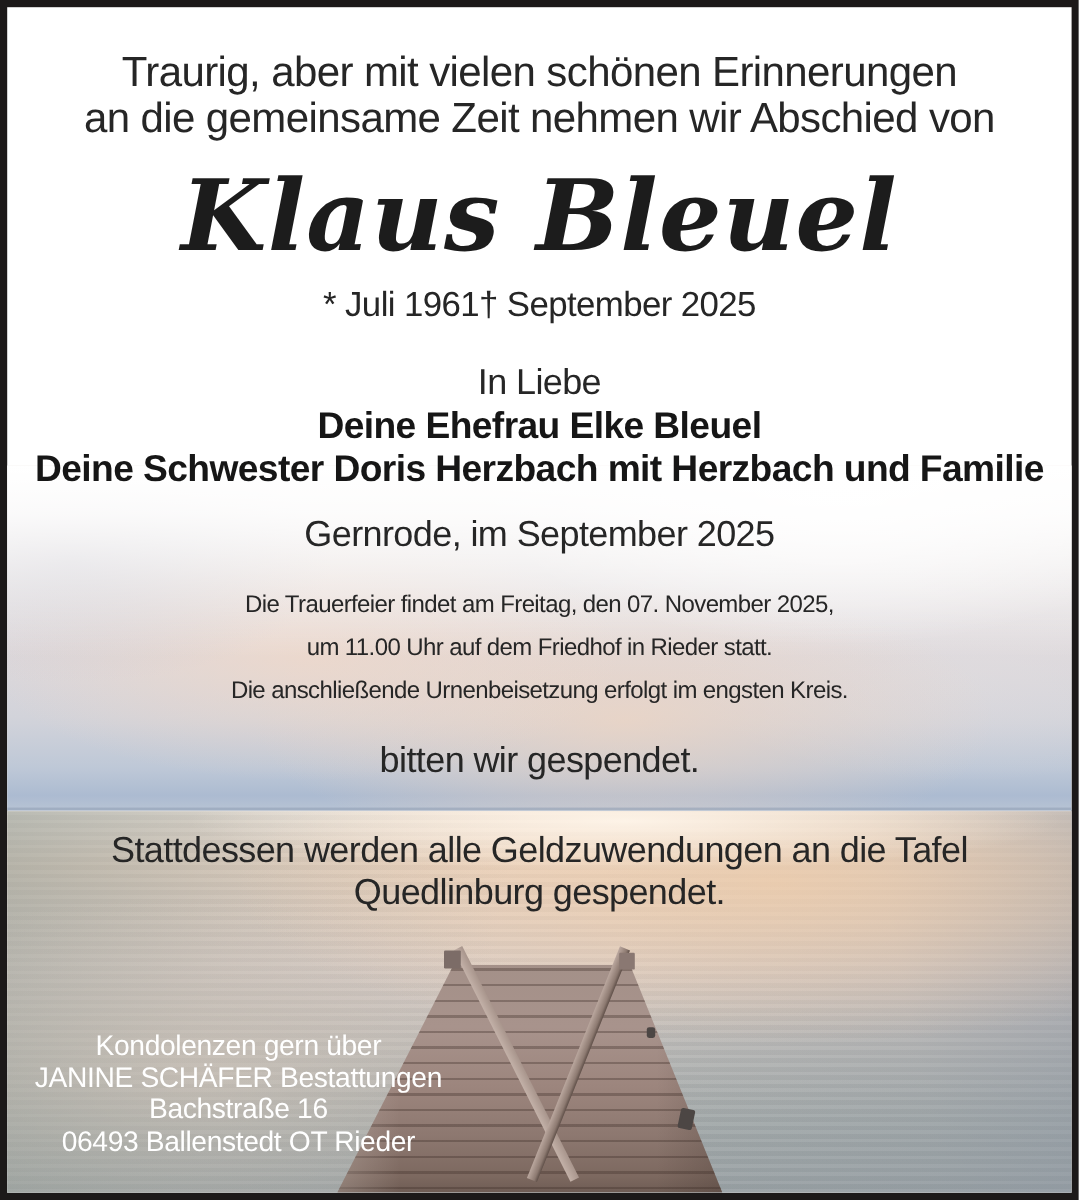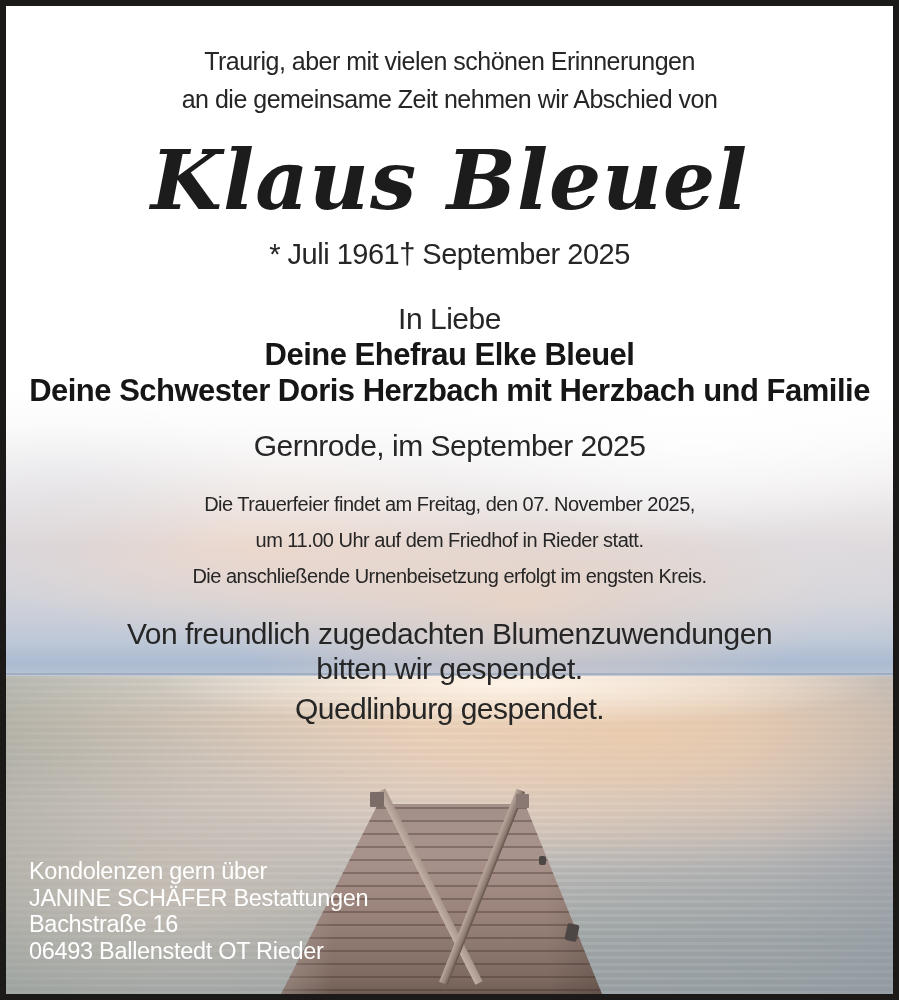--- a/index.html
+++ b/index.html
@@ -77,35 +77,35 @@
   .dock-cleat { position: absolute; background: #4c4644; border-radius: 2px; }
   .dock-cleat.small { left: 533px; top: 468px; width: 7px; height: 9px; }
   .dock-cleat.big   { left: 560px; top: 536px; width: 12px; height: 17px; transform: rotate(12deg); }
 
   
   .txt {
     position: absolute; left: 0; right: 0;
     text-align: center; color: #262626;
     letter-spacing: -0.5px;
   }
-  .intro      { top: 36px;  font-size: 25px; line-height: 38px; }
+  .intro      { top: 36px;  font-size: 35px; line-height: 38px; }
   .name       { top: 118px; font-size: 82px; line-height: 112px;
                 font-family: "DejaVu Serif", serif; font-style: italic; font-weight: 700;
                 letter-spacing: 1px; color: #1c1c1c; }
   .dates      { top: 231px; font-size: 29px; line-height: 34px; }
   .dates .row { display: inline-flex; }
   .in-liebe   { top: 296px; font-size: 30px; line-height: 34px; }
   .mourners   { top: 331px; font-size: 31px; line-height: 36px; font-weight: 700; color: #161616; }
   .place-date { top: 423px; font-size: 30px; line-height: 34px; }
   .funeral    { top: 480px; font-size: 20px; line-height: 36px; }
   .flowers-a  { top: 610px; font-size: 30px; line-height: 35px; }
   .flowers-b  { top: 685px; font-size: 30px; line-height: 35px; }
   .condolences {
     position: absolute; left: 23px; top: 852px;
-    text-align: left; color: #ffffff;
+    text-align: center; color: #ffffff;
     font-size: 23.5px; line-height: 26.5px; letter-spacing: -0.3px;
   }
 </style>
 </head>
 <body>
 
 <div class="frame">
   <div class="page">
 
     <div class="photo">
@@ -144,24 +144,24 @@
 
     <div class="txt place-date">Gernrode, im September 2025</div>
 
     <div class="txt funeral">
       <div>Die Trauerfeier findet am Freitag, den 07. November 2025,</div>
       <div>um 11.00 Uhr auf dem Friedhof in Rieder statt.</div>
       <div>Die anschließende Urnenbeisetzung erfolgt im engsten Kreis.</div>
     </div>
 
     <div class="txt flowers-a">
-      <div>Von freundlich zugedachten Blumenzuwendungen</div>
       <div>bitten wir gespendet.</div>
     </div>
     <div class="txt flowers-b">
+      <div>Stattdessen werden alle Geldzuwendungen an die Tafel</div>
       <div>Quedlinburg gespendet.</div>
     </div>
 
     <div class="condolences">
       <div>Kondolenzen gern über</div>
       <div>JANINE SCHÄFER Bestattungen</div>
       <div>Bachstraße 16</div>
       <div>06493 Ballenstedt OT Rieder</div>
     </div>
 

